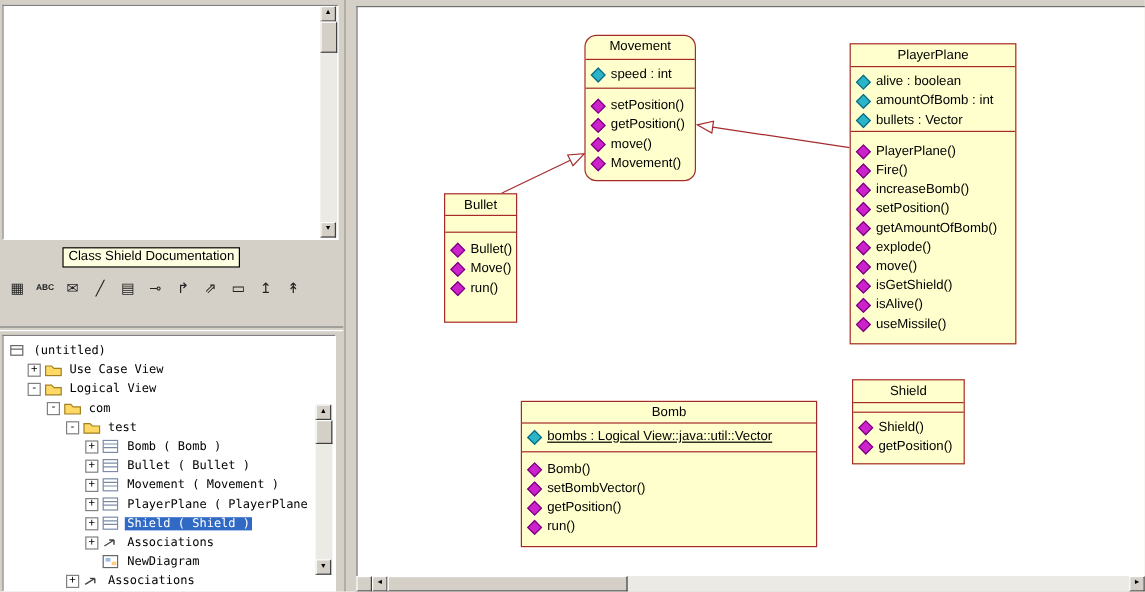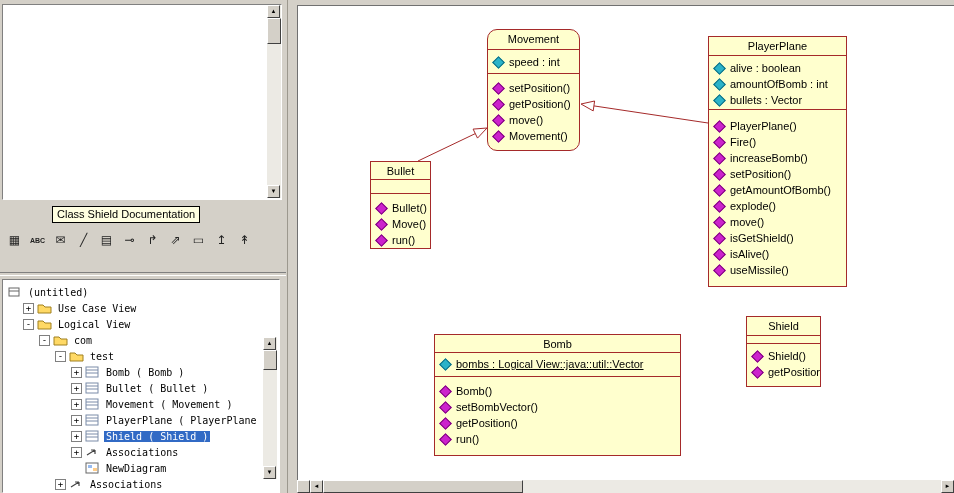--- a/index.html
+++ b/index.html
@@ -349,21 +349,21 @@
         <div class="member">
             <span class="micon"></span>
             <span>useMissile()</span>
           </div>
       </div>
     </div>
 
     <div class="cls" style="left:72px;top:155px;width:61px;">
       <div class="cls-title" style="height:18px">Bullet</div>
       <div class="cls-attrs" style="height:14px"></div>
-      <div class="cls-methods" style="padding:6px 0 0">
+      <div class="cls-methods" style="padding:6px 0 20px">
         <div class="member">
             <span class="micon"></span>
             <span>Bullet()</span>
           </div>
         <div class="member">
             <span class="micon"></span>
             <span>Move()</span>
           </div>
         <div class="member">
             <span class="micon"></span>
@@ -393,21 +393,21 @@
             <span class="micon"></span>
             <span>getPosition()</span>
           </div>
         <div class="member">
             <span class="micon"></span>
             <span>run()</span>
           </div>
       </div>
     </div>
 
-    <div class="cls" style="left:448px;top:310px;width:75px;">
+    <div class="cls" style="left:412px;top:310px;width:94px;">
       <div class="cls-title" style="height:19px">Shield</div>
       <div class="cls-attrs" style="height:8px"></div>
       <div class="cls-methods" style="padding:4px 0 6px">
         <div class="member">
             <span class="micon"></span>
             <span>Shield()</span>
           </div>
         <div class="member">
             <span class="micon"></span>
             <span>getPosition()</span>

